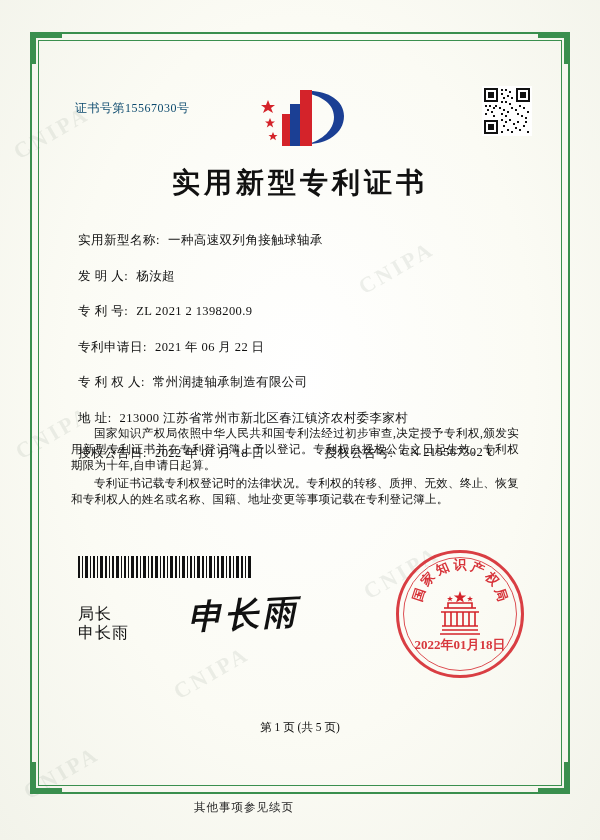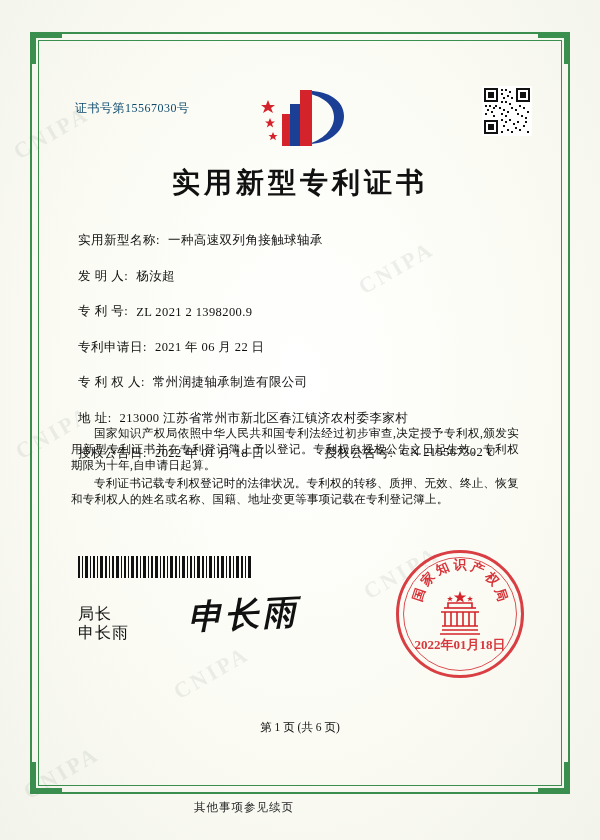--- a/index.html
+++ b/index.html
@@ -123,21 +123,21 @@
   }
 
   .fields {
     position: absolute;
     left: 18px;
     top: 160px;
     width: 450px;
   }
   .field-row {
     display: flex;
-    align-items: flex-end;
+    align-items: center;
     margin-bottom: 18.5px;
     font-size: 12.5px;
     color: #111;
     font-family: "Liberation Serif", "DejaVu Serif", serif;
   }
   .field-label {
     white-space: nowrap;
     letter-spacing: 0.5px;
   }
   .field-value {
@@ -509,17 +509,17 @@
             <polygon points="28,5 29.6,9.4 34.2,9.4 30.5,12.2 31.9,16.6 28,13.9 24.1,16.6 25.5,12.2 21.8,9.4 26.4,9.4"></polygon>
             <polygon points="38,10 38.8,12 41,12 39.2,13.3 39.9,15.4 38,14.1 36.1,15.4 36.8,13.3 35,12 37.2,12"></polygon>
             <polygon points="18,10 18.8,12 21,12 19.2,13.3 19.9,15.4 18,14.1 16.1,15.4 16.8,13.3 15,12 17.2,12"></polygon>
           </g>
         </svg>
       </div>
 
       <div class="seal-date">2022年01月18日</div>
     </div>
 
-    <div class="page-num">第 1 页 (共 6 页)</div>
+    <div class="page-num">第 1 页 (共 5 页)</div>
   </div>
 
   <div class="footnote">其他事项参见续页</div>
 </div>
 
 </body></html>

